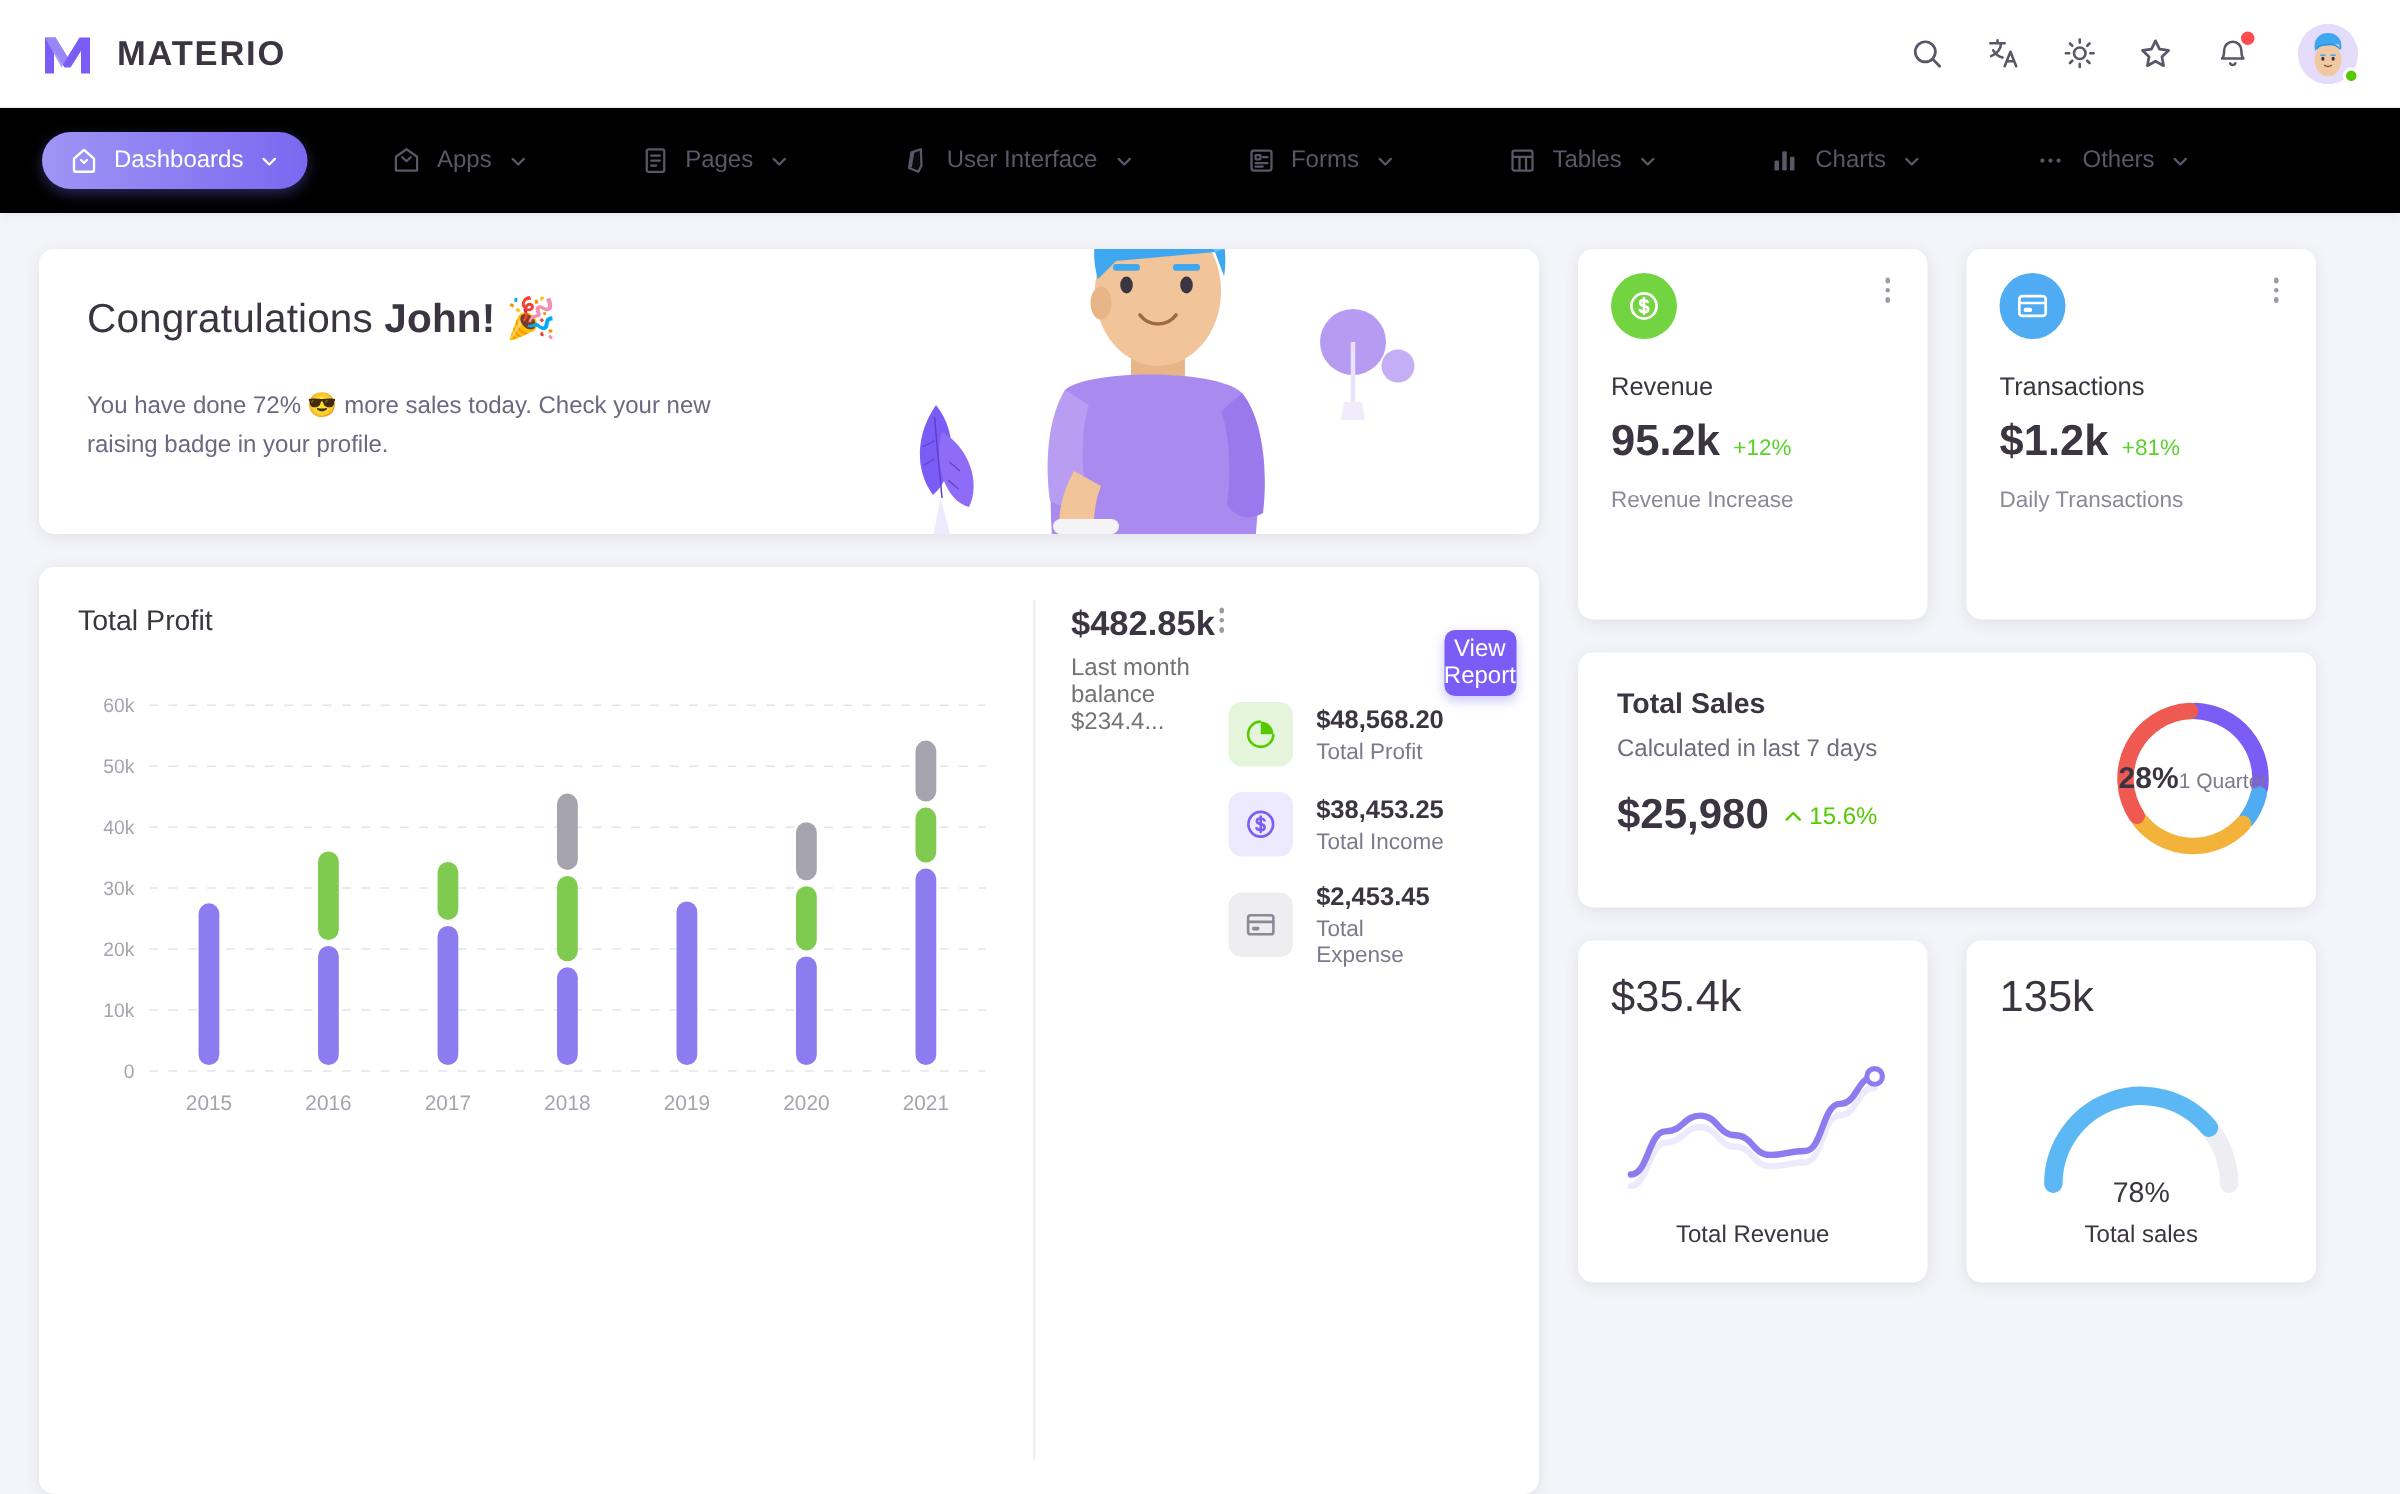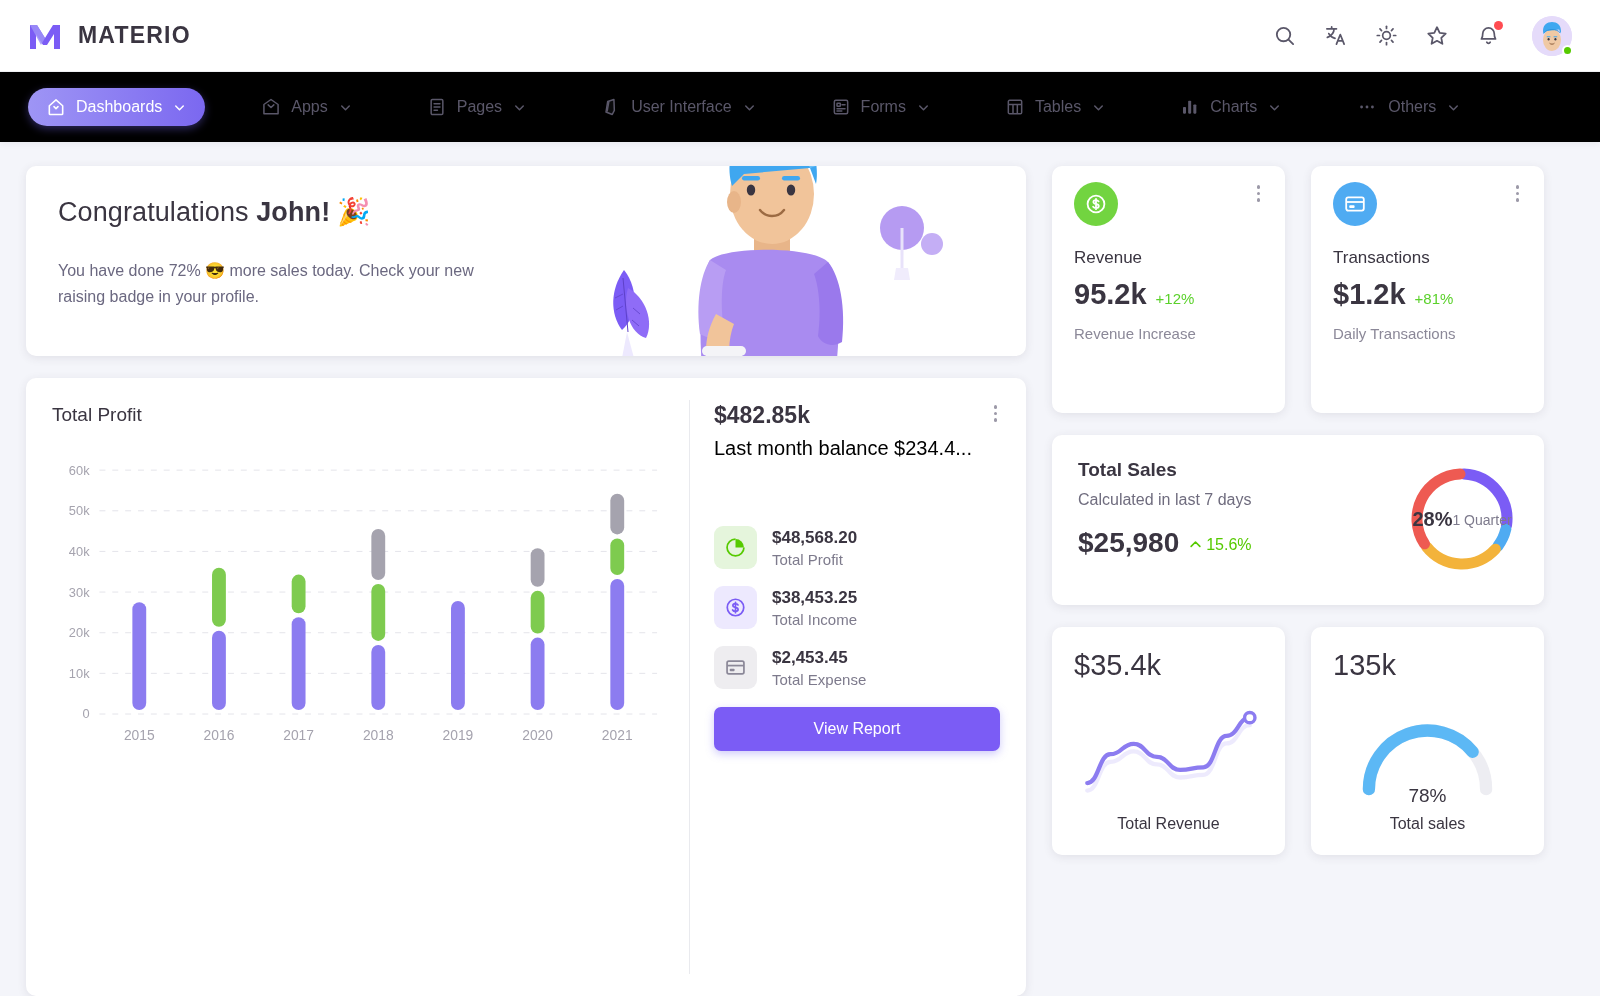--- a/index.html
+++ b/index.html
@@ -106,24 +106,24 @@
   
   .profit-card { flex: 1; display: flex; min-height: 0; }
   .profit-chart-side { flex: 1; padding: 26px 24px 14px 26px; min-width: 0; }
   .card-title { font-size: 19px; color: #3A3541; }
   .chart-area { margin-top: 28px; height: 300px; position: relative; }
 
   .profit-divider { width: 1px; background: #E9EAEE; margin: 22px 0; }
 
   .profit-side {
     width: 336px; padding: 24px 26px 16px 24px;
-    display: flex; flex-direction: column;
+    display: flex; flex-direction: row;
   }
   .side-amount { font-size: 23px; font-weight: bold; color: #3A3541; }
-  .side-sub { margin-top: 8px; font-size: 20px; color: #000000; }
+  .side-sub { margin-top: 8px; font-size: 16px; color: #737373; }
   .side-list { margin-top: 66px; display: flex; flex-direction: column; gap: 17px; }
   .side-row { display: flex; align-items: center; gap: 15px; }
   .side-ico {
     width: 43px; height: 43px; border-radius: 9px;
     display: flex; align-items: center; justify-content: center;
     flex: 0 0 auto;
   }
   .ico-green { background: #E5F5DC; }
   .ico-purple { background: #EDE9FE; }
   .ico-grey  { background: #EEEDF0; }

